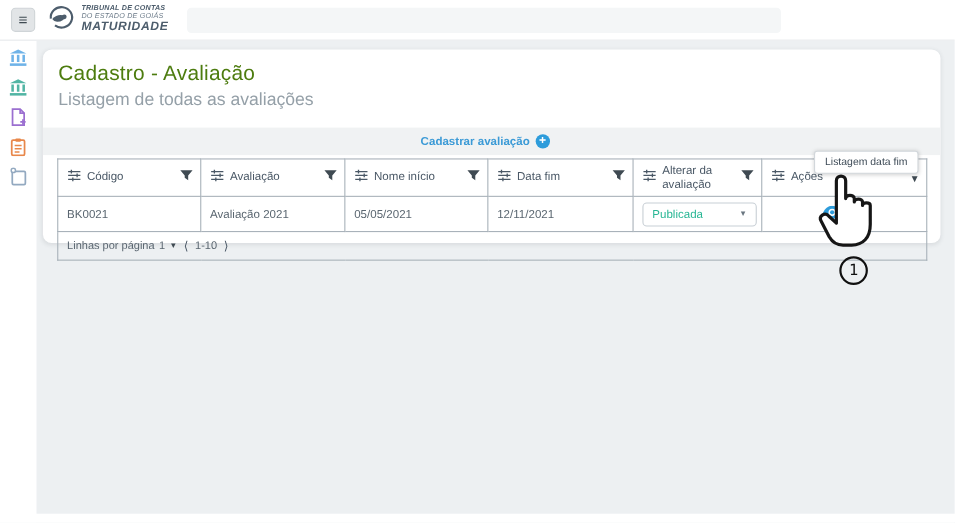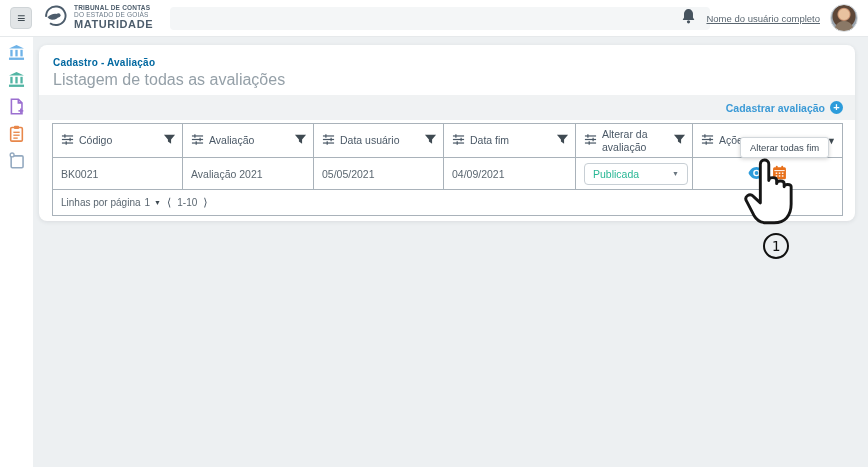--- a/index.html
+++ b/index.html
@@ -7,21 +7,21 @@
     font-family:"Liberation Sans", sans-serif; color:#4a5866; }
   .app { position:relative; width:868px; height:475px; }
 
   
   .app-header { position:absolute; left:0; top:0; width:868px; height:37px;
     background:#fff; border-bottom:1px solid #e6e9eb; display:flex; align-items:center;
     padding:0 10px; z-index:5; }
   .menu-btn { width:22px; height:22px; background:#e2e5e7; border:1px solid #cfd4d7;
     border-radius:4px; display:flex; align-items:center; justify-content:center;
     font-size:14px; font-weight:bold; color:#3f4a52; cursor:pointer; }
-  .logo { display:flex; align-items:center; gap:5px; margin-left:10px; }
+  .logo { display:flex; align-items:center; gap:5px; margin-left:10px;font-style:italic; }
   .logo-text { line-height:1.05; color:#4d5d6c; white-space:nowrap; }
   .logo-l1 { font-size:6.5px; font-weight:bold; letter-spacing:.2px; }
   .logo-l2 { font-size:6.5px; color:#6b7a88; letter-spacing:.2px; }
   .logo-l3 { font-size:11px; font-weight:bold; letter-spacing:.6px; }
   .header-bar { position:absolute; left:170px; top:7px; width:540px; height:23px;
     background:#f4f6f7; border-radius:4px; }
   .header-right { margin-left:auto; display:flex; align-items:center; gap:10px; z-index:2; }
   .user-name { font-size:9.5px; color:#5a6670; text-decoration:underline; cursor:pointer; }
   .avatar { width:28px; height:28px; border-radius:50%; border:1px solid #d8dcdf; cursor:pointer;
     background:
@@ -33,24 +33,24 @@
   .sidebar { position:absolute; left:0; top:37px; width:33px; height:438px; background:#fff;
     display:flex; flex-direction:column; align-items:center; padding-top:7px; gap:10px; z-index:4; }
   .side-icon { width:17px; height:17px; cursor:pointer; display:block; }
 
   
   .content { position:absolute; left:33px; top:37px; width:835px; height:430px;
     background:#edf0f2; }
   .card { position:absolute; left:6px; top:8px; width:816px; height:176px; background:#fff;
     border-radius:8px; box-shadow:0 1px 4px rgba(40,50,60,.10); }
   .card-head { padding:12px 14px 0 14px; }
-  .page-title { font-size:10px; font-weight:700; color:#0369a1; letter-spacing:.2px; }
+  .page-title { font-size:19px; font-weight:400; color:#4d7c0f; letter-spacing:.2px; }
   .page-subtitle { font-size:16px; color:#95a0a8; margin-top:3px; }
-  .card-toolbar { margin-top:6px; height:25px; background:#f0f2f3; display:flex;
-    align-items:center; justify-content:flex-end; padding-right:12px; }
+  .card-toolbar { margin-top:16px; height:25px; background:#f0f2f3; display:flex;
+    align-items:center; justify-content:center; padding-right:12px; }
   .create-link { display:flex; align-items:center; gap:5px; cursor:pointer; }
   .create-link span.lbl { font-size:10.5px; color:#3b9ad6; font-weight:600; }
   .plus-circle { width:13px; height:13px; border-radius:50%; background:#2d9cdb; color:#fff;
     font-size:11px; font-weight:bold; line-height:12px; text-align:center; }
 
   
   .table-wrap { padding:3px 13px 0 13px; }
   table { width:790px; border-collapse:collapse; table-layout:fixed; }
   th, td { border:1px solid #a9b2ba; font-weight:normal; text-align:left; }
   th { height:34px; padding:0 6px 0 8px; }
@@ -99,30 +99,20 @@
           <circle cx="19.5" cy="12.2" r="2.5" fill="#4d5d6c"></circle>
         </svg>
       </span>
       <div class="logo-text">
         <div class="logo-l1">TRIBUNAL DE CONTAS</div>
         <div class="logo-l2">DO ESTADO DE GOIÁS</div>
         <div class="logo-l3">MATURIDADE</div>
       </div>
     </div>
     <div class="header-bar"></div>
-    <div class="header-right">
-      <span class="icon-btn">
-        <svg width="15" height="16" viewBox="0 0 14 15">
-          <path d="M7 1 a4.2 4.2 0 0 1 4.2 4.2 V9 l1.3 2.2 H1.5 L2.8 9 V5.2 A4.2 4.2 0 0 1 7 1 Z" fill="#46535e"></path>
-          <circle cx="7" cy="13" r="1.5" fill="#46535e"></circle>
-        </svg>
-      </span>
-      <span class="user-name">Nome do usuário completo</span>
-      <div class="avatar"></div>
-    </div>
   </div>
 
   <div class="sidebar">
     <span class="side-icon">
       <svg width="17" height="17" viewBox="0 0 14 14">
         <g fill="#6fb3e8">
             <path d="M7 .8 L13.2 3.8 H.8 Z"></path>
             <rect x="1.9" y="4.8" width="1.9" height="5.4"></rect>
         <rect x="6.05" y="4.8" width="1.9" height="5.4"></rect>
             <rect x="10.2" y="4.8" width="1.9" height="5.4"></rect>
@@ -241,21 +231,21 @@
                   <svg width="13" height="13" viewBox="0 0 14 14">
                         <g stroke="#4a5866" stroke-width="1.3">
                     <line x1="1" y1="3.2" x2="13" y2="3.2"></line>
                           <line x1="1" y1="7" x2="13" y2="7"></line>
                     <line x1="1" y1="10.8" x2="13" y2="10.8"></line>
                           <line x1="4.2" y1="1.4" x2="4.2" y2="5"></line>
                     <line x1="9.8" y1="5.2" x2="9.8" y2="8.8"></line>
                           <line x1="5.6" y1="9" x2="5.6" y2="12.6"></line>
                   </g>
                       </svg></span>
-                <span class="th-label">Data usuário</span>
+                <span class="th-label">Nome início</span>
                 <span class="funnel">
                   <svg width="13" height="13" viewBox="0 0 14 14">
                     <path d="M1 1.8 H13 L8.7 7 V11.6 L5.3 9.2 V7 Z" fill="#3f4a52"></path>
                       </svg></span>
               </div>
             </th>
             <th>
               <div class="th-inner">
                 <span class="sliders">
                   <svg width="13" height="13" viewBox="0 0 14 14">
@@ -311,21 +301,21 @@
                 <span class="th-label">Ações</span>
                 <span class="tri">▼</span>
               </div>
             </th>
           </tr>
 
           <tr>
             <td>BK0021</td>
             <td>Avaliação 2021</td>
             <td>05/05/2021</td>
-            <td>04/09/2021</td>
+            <td>12/11/2021</td>
             <td>
               <div class="status-select">
                 <span class="val">Publicada</span>
                 <span class="caret">▼</span>
               </div>
             </td>
             <td class="actions-cell">
               <span class="actions-inner">
                 <span class="icon-btn">
                   <svg width="17" height="12" viewBox="0 0 16 12">
@@ -365,21 +355,21 @@
                 <span class="pag-bracket">⟩</span>
               </div>
             </td>
           </tr>
         </tbody>
           </table>
       </div>
     </div>
   </div>
 
-  <div class="tooltip">Alterar todas fim</div>
+  <div class="tooltip">Listagem data fim</div>
 
   <div class="hand">
     <svg width="58" height="80" viewBox="0 0 48 60">
       <path d="M16 30 V7 c0-4.6 7-4.6 7 0 v13.5 c0-3.2 6.5-3.2 6.5 0 v2.6 c0-3 6.2-3 6.2 0 v2.6 c0-2.6 5.8-2.6 5.8 0 V40 c0 10-5.5 15.5-14 15.5 h-6.5 c-4.6 0-8.1-2.3-10.4-6.3 L4.6 37.6 c-2.3-3.9 2.6-7.1 5.6-4 L16 39 Z" fill="#ffffff" stroke="#161616" stroke-width="2.4" stroke-linejoin="round"></path>
     </svg>
   </div>
 
   <div class="step-circle">1</div>
 
 </div>

